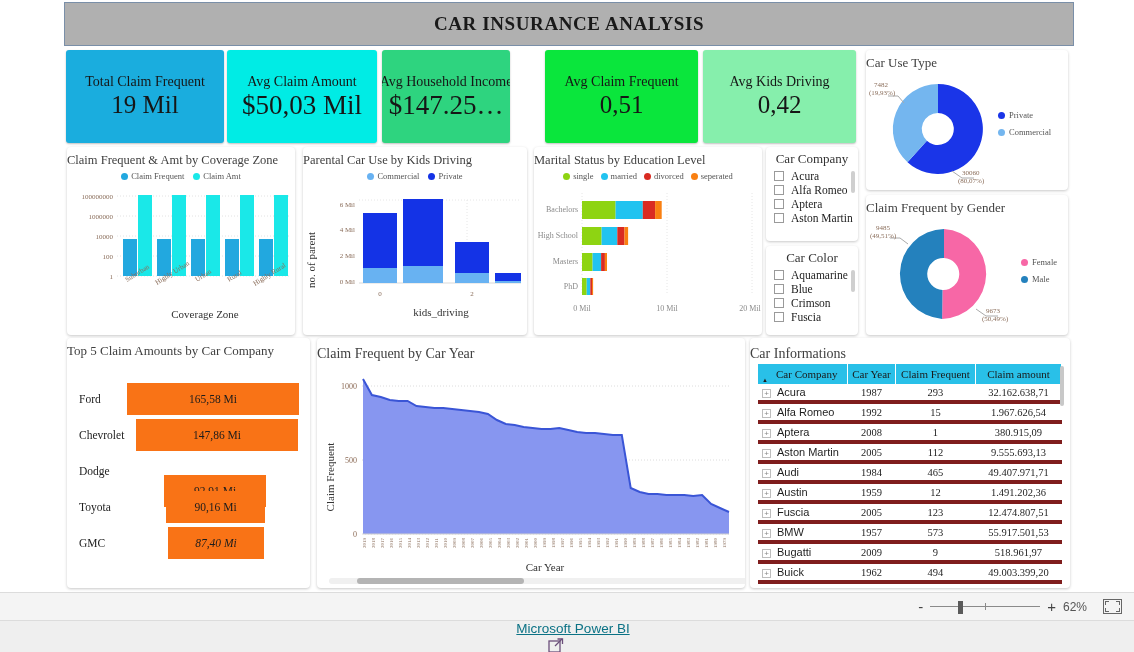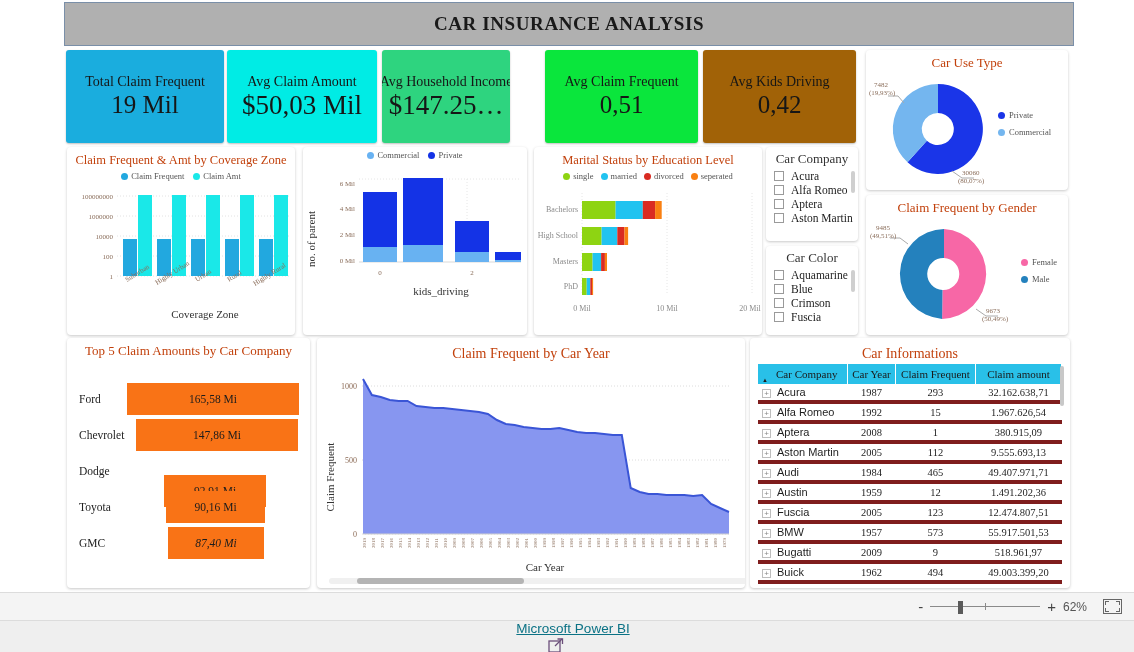--- a/index.html
+++ b/index.html
@@ -36,21 +36,21 @@
   .kpi .lab { font-size: 14px; line-height: 17px; white-space: nowrap; }
   .kpi .val { font-size: 25px; line-height: 30px; white-space: nowrap; }
   .kpi.big .val { font-size: 27px; }
 
   
   .card {
     position: absolute; background: #ffffff; border-radius: 4px;
     box-shadow: 0 1px 3px rgba(0,0,0,.22); overflow: hidden;
   }
   .card > .ct {
-    text-align: center; font-size: 13px; color: #c2410c; padding-top: 5px;
+    font-size: 13px; color: #404040; padding-top: 5px;
     line-height: 16px; white-space: nowrap;
   }
   .card > .ct.sm { font-size: 12.5px; }
 
   .legend { display: flex; justify-content: center; gap: 9px; margin-top: 3px; }
   .legend .li { display: flex; align-items: center; gap: 3px; font-size: 8.5px; color: #555; }
   .legend .dot { width: 7px; height: 7px; border-radius: 50%; display: inline-block; }
 
   .vlegend { position: absolute; display: flex; flex-direction: column; gap: 7px; }
   .vlegend .li { display: flex; align-items: center; gap: 4px; font-size: 8.5px; color: #555; }
@@ -172,21 +172,21 @@
       <span class="val">$50,03 Mil</span>
     </div>
     <div class="kpi big" style="left:382px;width:128px;background:#2ed47f;">
       <span class="lab">Avg Household Income</span>
       <span class="val">$147.25…</span>
     </div>
     <div class="kpi" style="left:545px;width:153px;background:#0ae63c;">
       <span class="lab">Avg Claim Frequent</span>
       <span class="val">0,51</span>
     </div>
-    <div class="kpi" style="left:703px;width:153px;background:#a16207;">
+    <div class="kpi" style="left:703px;width:153px;background:#86efac;">
       <span class="lab">Avg Kids Driving</span>
       <span class="val">0,42</span>
     </div>
 
     <div class="card" style="left:866px;top:50px;width:202px;height:140px;">
       <div class="ct">Car Use Type</div>
       <svg width="202" height="118">
 
         <path d="M 72 13 A 45 45 0 1 1 41.5 91.2 L 60.9 69.7 A 16 16 0 1 0 72 42 Z" fill="#1a35e8"></path>
 
@@ -285,20 +285,21 @@
           <text class="axlab-sm" transform="translate(90,103) rotate(-32)">Highly Urban</text>
           <text class="axlab-sm" transform="translate(130,100) rotate(-32)">Urban</text>
           <text class="axlab-sm" transform="translate(162,100) rotate(-32)">Rural</text>
           <text class="axlab-sm" transform="translate(188,104) rotate(-32)">Highly Rural</text>
         </g>
         <text x="138" y="136" text-anchor="middle" class="axtitle">Coverage Zone</text>
       </svg>
     </div>
 
     <div class="card" style="left:303px;top:147px;width:224px;height:188px;">
+      <div class="ct sm">Parental Car Use by Kids Driving</div>
       <div class="legend">
         <div class="li">
           <span class="dot" style="background:#68b2f2"></span>
           <span>Commercial</span>
         </div>
         <div class="li">
           <span class="dot" style="background:#1433e6"></span>
           <span>Private</span>
         </div>
       </div>

